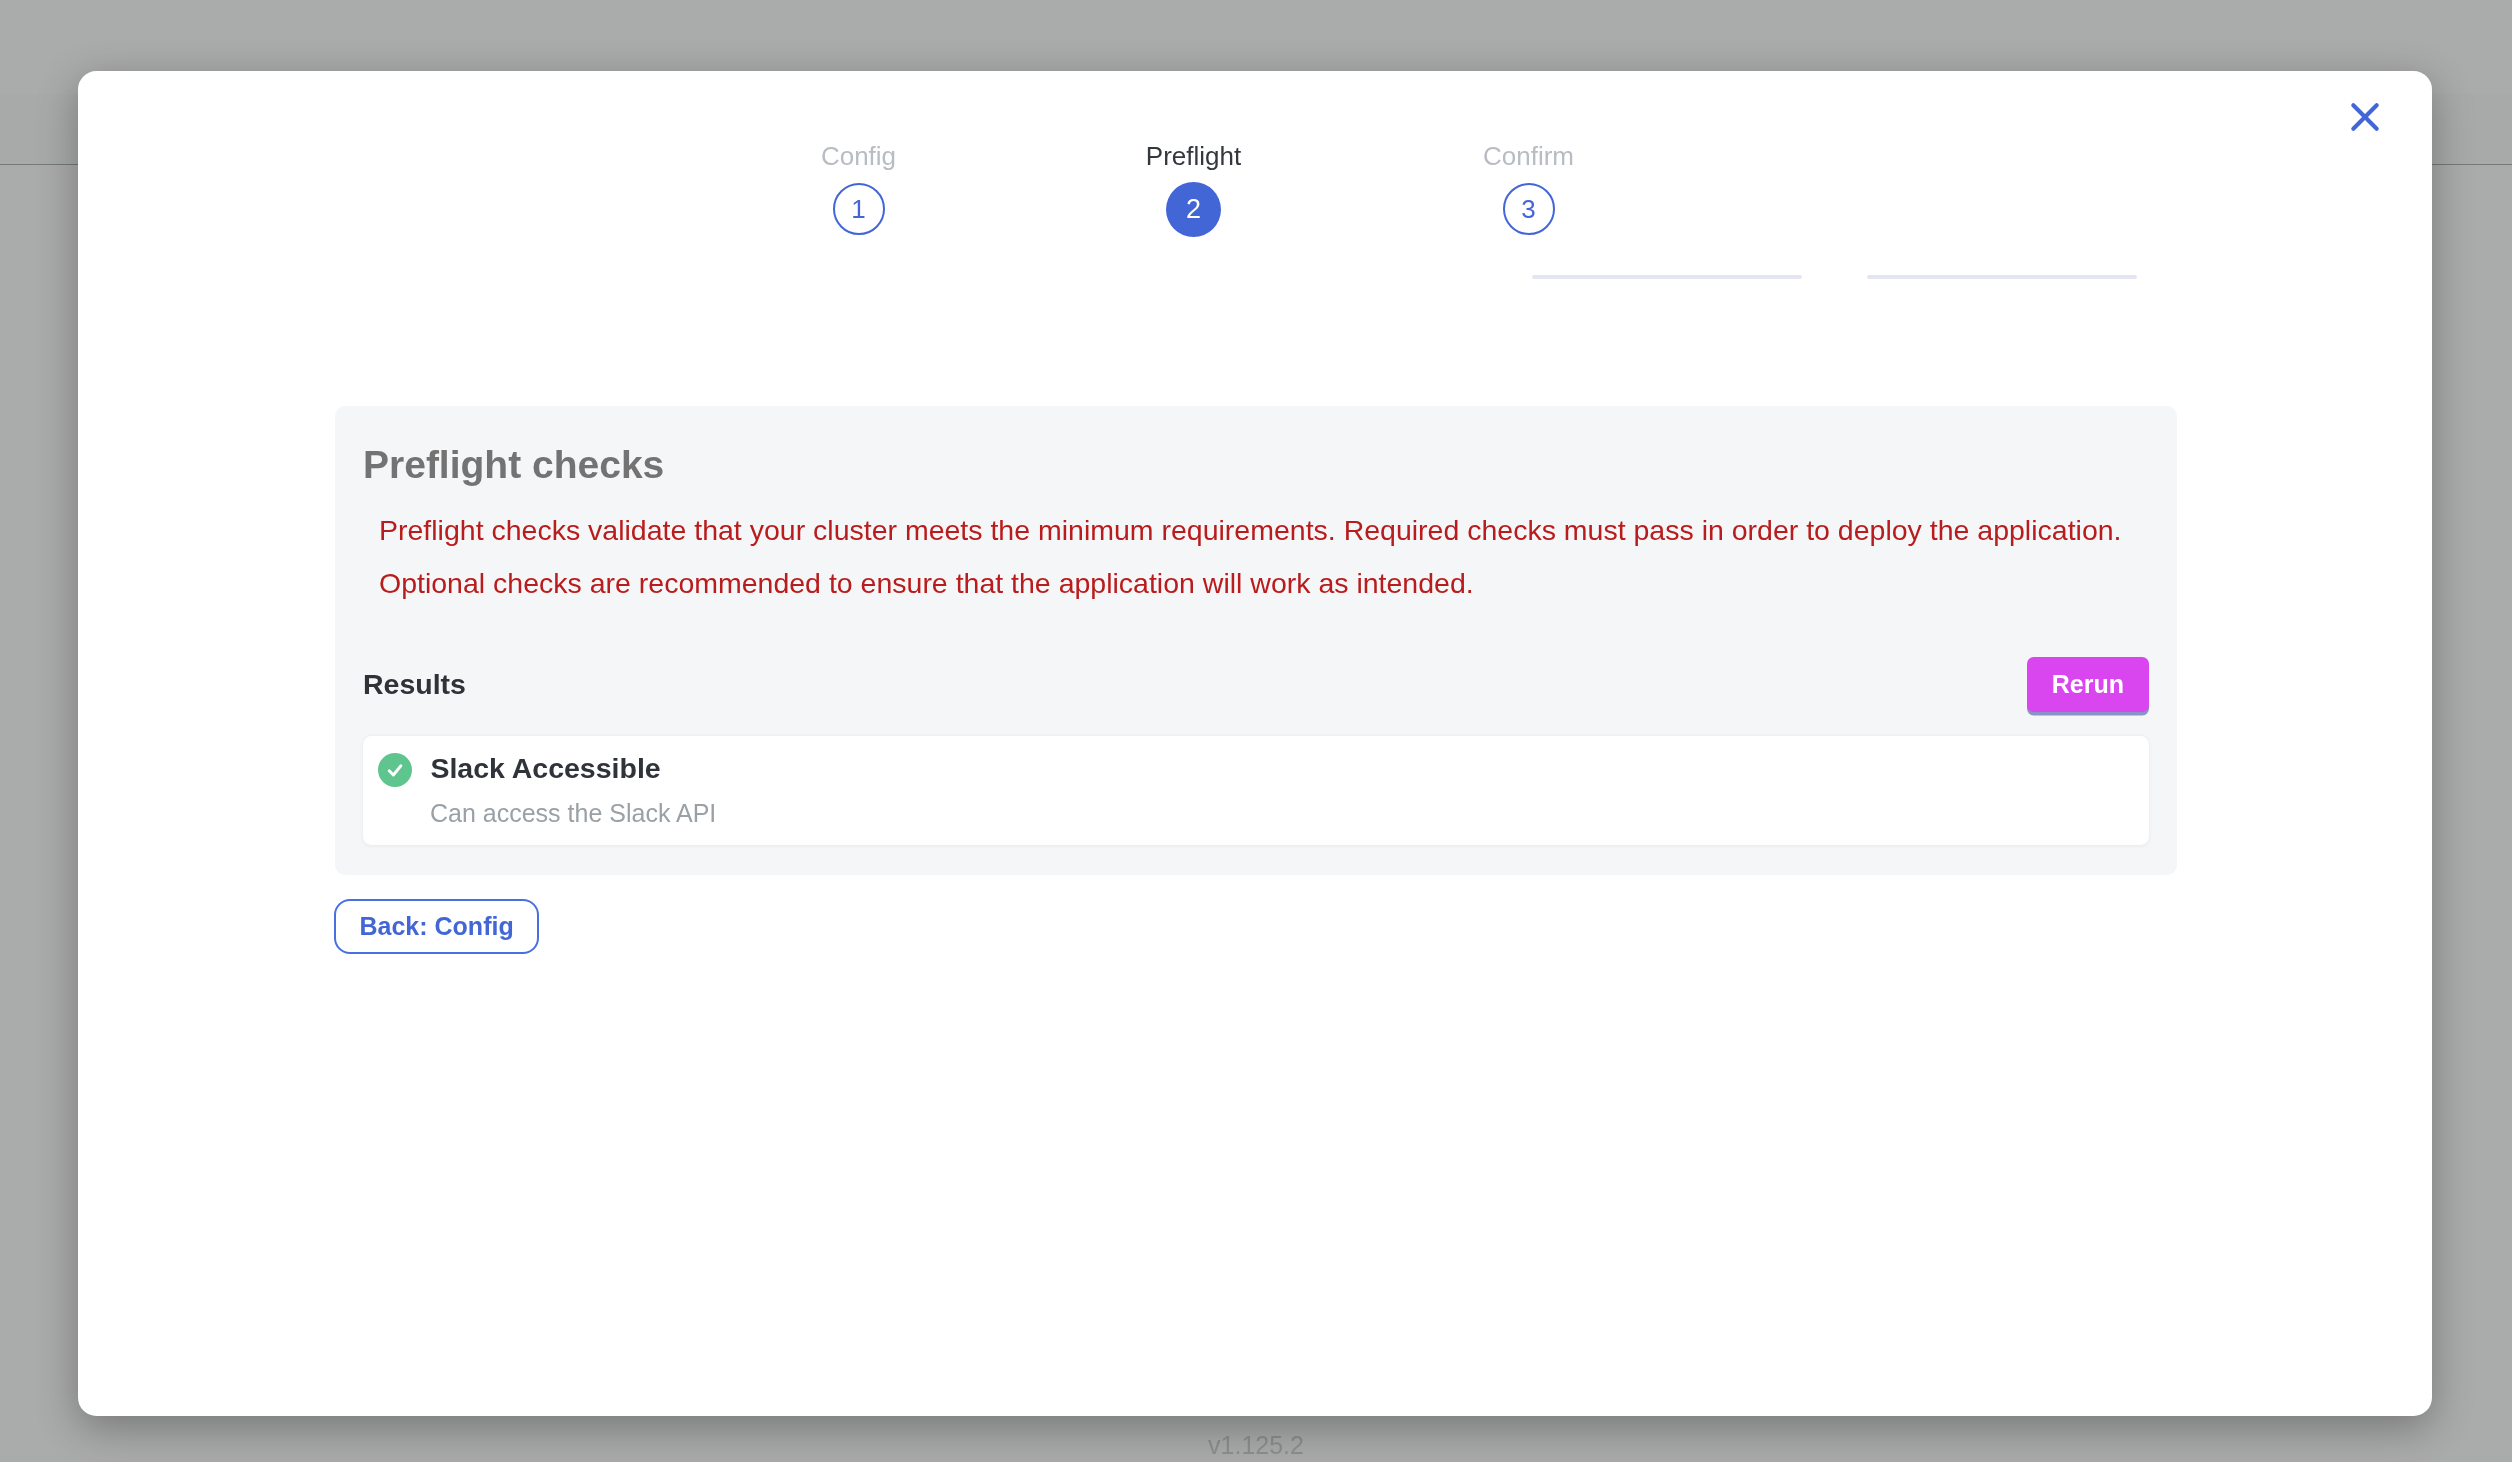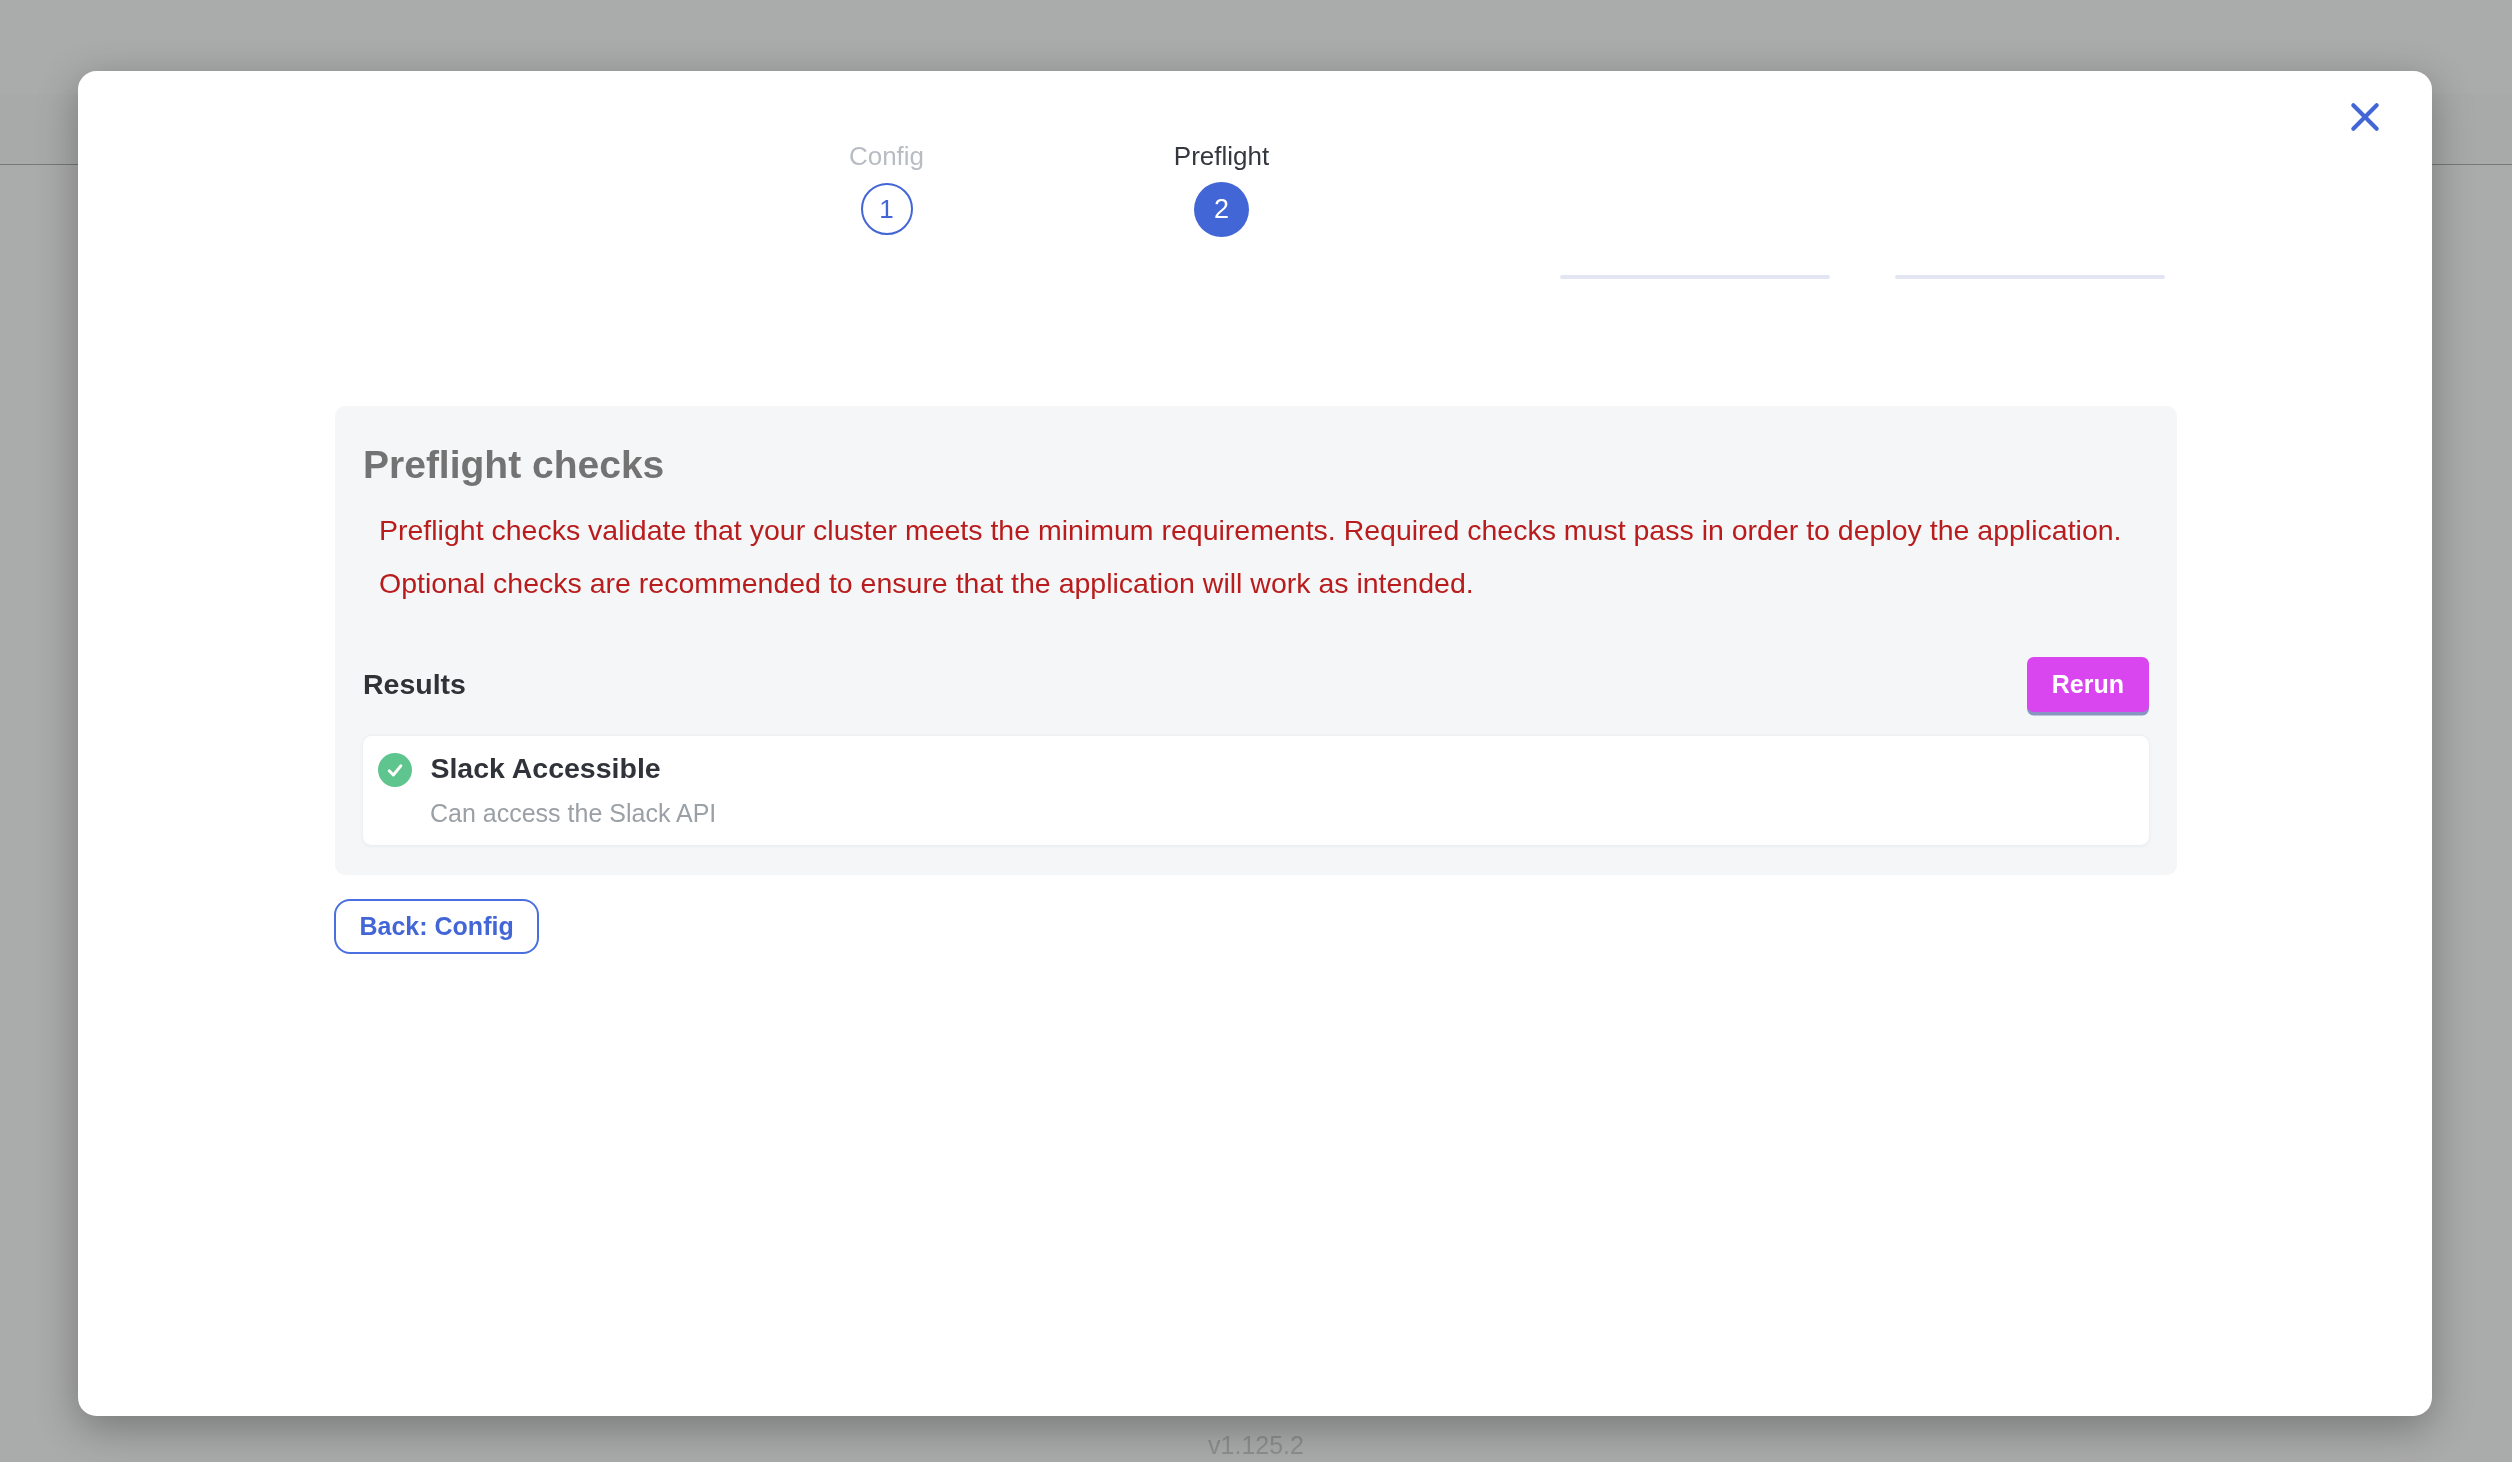--- a/index.html
+++ b/index.html
@@ -17,21 +17,21 @@
   .version{position:absolute;top:1431px;left:0;width:100%;text-align:center;font-size:25px;color:#c9cccd;}
 
   
   .overlay{position:absolute;inset:0;background:rgba(0,0,0,0.30);z-index:5;}
 
   
   .modal{position:absolute;left:78px;top:71px;width:2354px;height:1345px;background:#ffffff;border-radius:18.4px;box-shadow:0 11.7px 42px rgba(0,0,0,0.30);z-index:10;}
   .close-btn{position:absolute;top:22px;right:44px;width:47px;height:47px;background:none;border:none;padding:0;cursor:pointer;display:flex;align-items:center;justify-content:center;}
 
   
-  .stepper{position:absolute;top:69px;left:641px;width:1004px;display:grid;grid-template-columns:335px 335px 335px;}
+  .stepper{position:absolute;top:69px;left:613px;width:1004px;display:grid;grid-template-columns:335px 335px 335px;}
   .step{display:flex;flex-direction:column;align-items:center;position:relative;z-index:2;}
   .step-label{font-size:26px;line-height:32px;color:#b8bcc3;font-weight:400;}
   .circle-slot{height:59px;margin-top:7.5px;display:flex;align-items:center;justify-content:center;}
   .step-circle{width:52px;height:52px;box-sizing:border-box;border:2.5px solid #4366d6;border-radius:50%;background:#fff;color:#4366d6;font-size:26px;display:flex;align-items:center;justify-content:center;}
   .step.active .step-label{color:#34383e;font-weight:500;}
   .step.active .step-circle{width:55px;height:55px;border:none;background:#4366d6;color:#ffffff;font-size:27px;}
   .connector{position:absolute;top:135px;height:4.2px;border-radius:2.5px;background:#e3e5f3;z-index:1;}
   .connector.c1{left:841px;width:270px;}
   .connector.c2{left:1176px;width:270px;}
 
@@ -81,20 +81,26 @@
         <div class="circle-slot">
             <div class="step-circle">1</div>
           </div>
       </div>
       <div class="step active">
         <div class="step-label">Preflight</div>
         <div class="circle-slot">
             <div class="step-circle">2</div>
           </div>
       </div>
+      <div class="step">
+        <div class="step-label">Confirm</div>
+        <div class="circle-slot">
+            <div class="step-circle">3</div>
+          </div>
+      </div>
     </div>
 
     <div class="panel">
       <h1 class="panel-title">Preflight checks</h1>
       <p class="panel-desc">Preflight checks validate that your cluster meets the minimum requirements. Required checks must pass in order to deploy the application. Optional checks are recommended to ensure that the application will work as intended.</p>
 
       <div class="results-row">
         <div class="results-title">Results</div>
         <button class="btn btn-primary rerun-btn">Rerun</button>
       </div>

